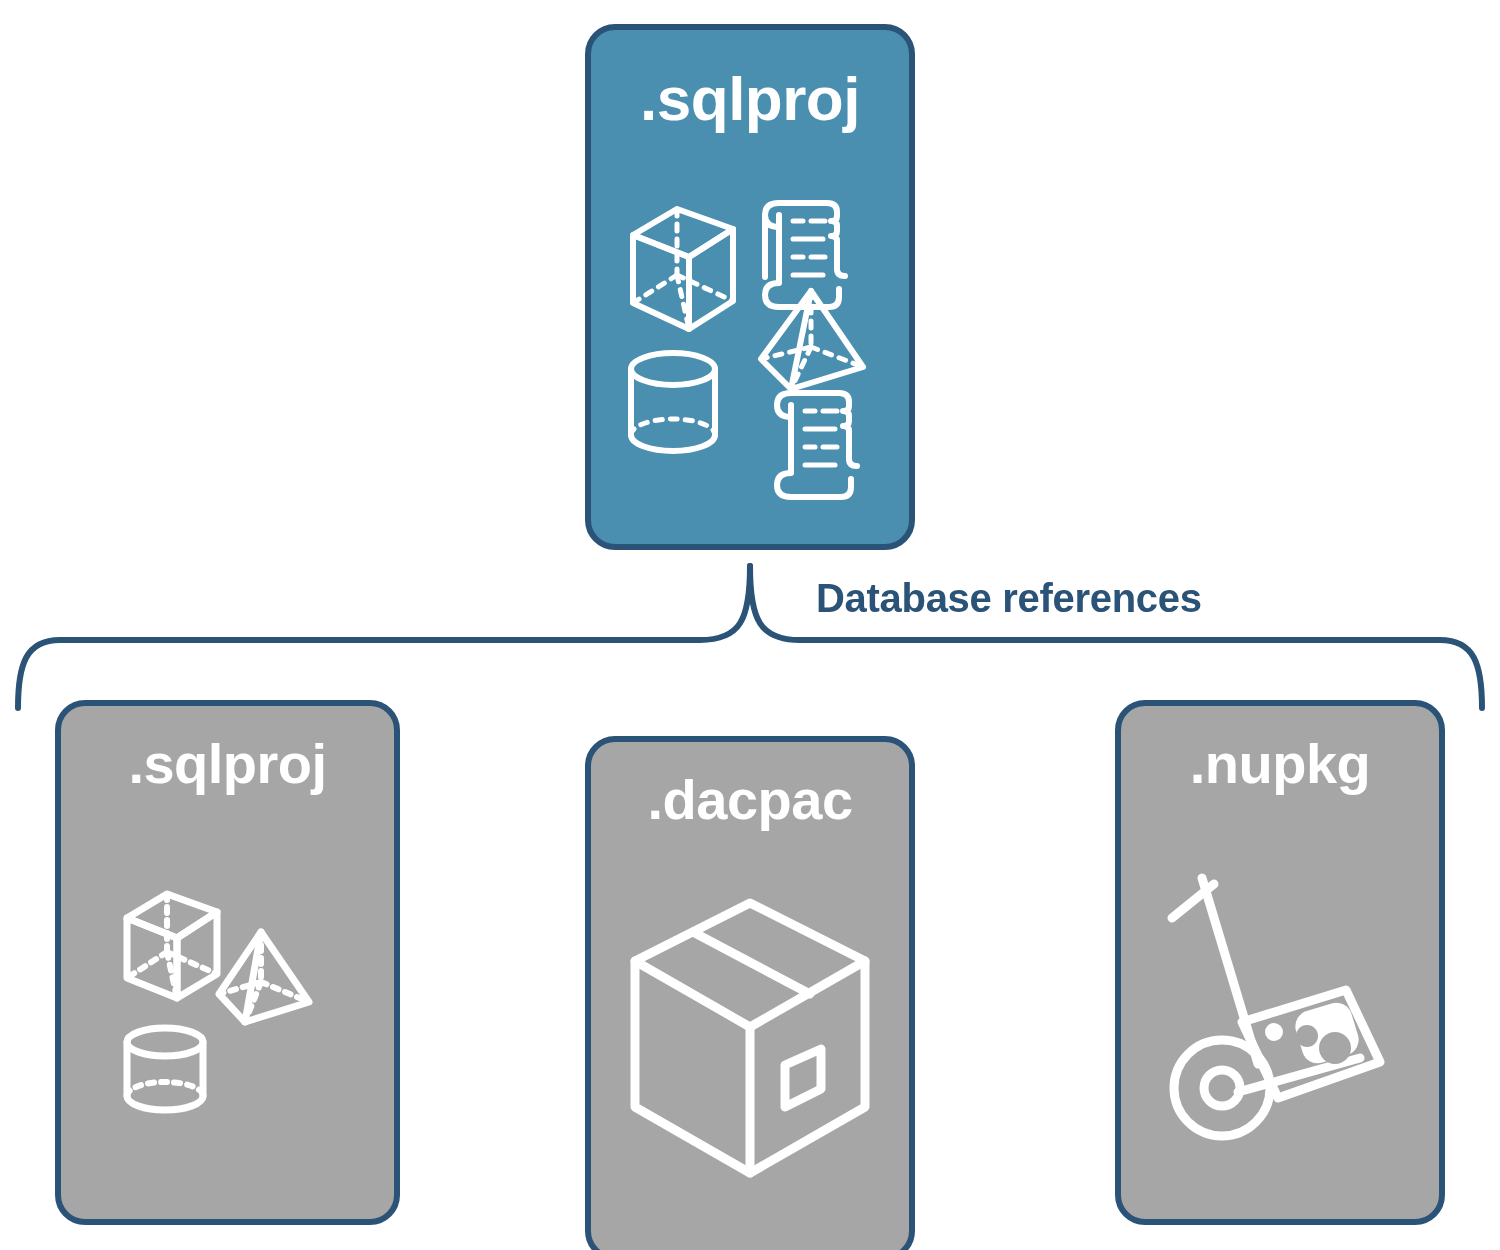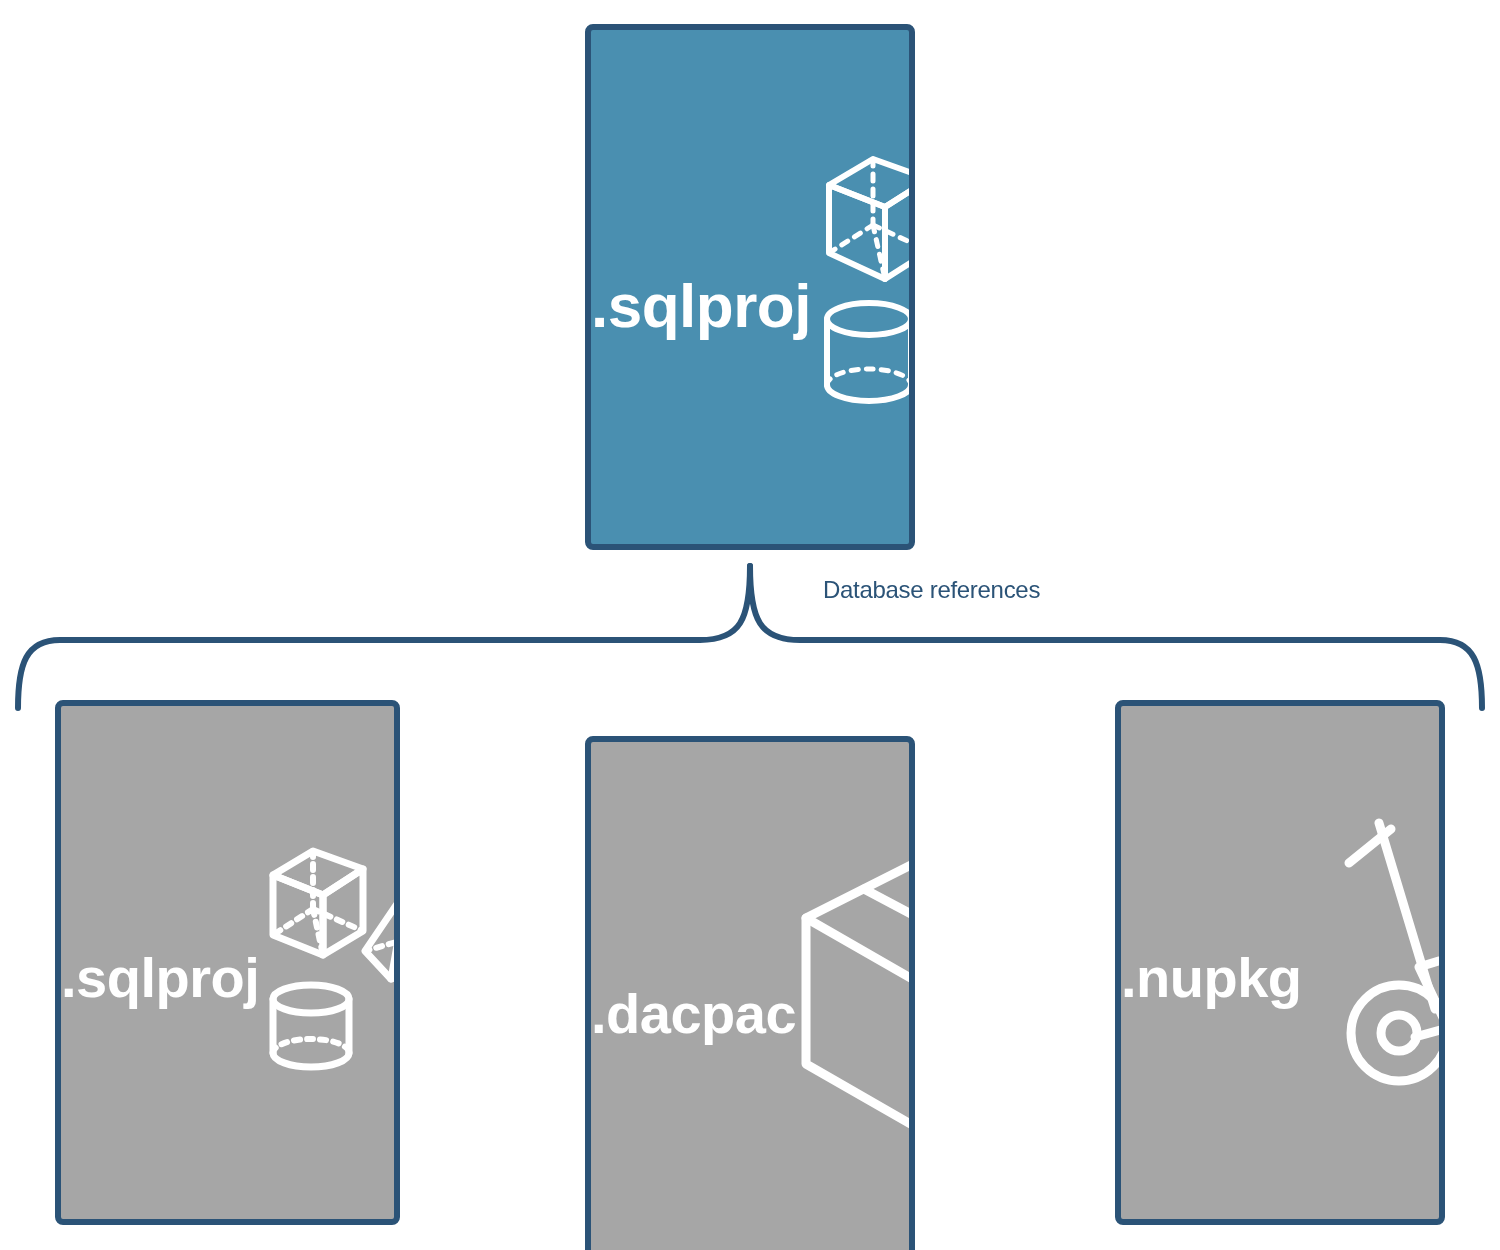--- a/index.html
+++ b/index.html
@@ -21,23 +21,23 @@
     left: 0; top: 0;
     width: 1500px;
     height: 1250px;
   }
 
   
   .card {
     position: absolute;
     box-sizing: border-box;
     border: 6px solid #2b5377;
-    border-radius: 8px;
+    border-radius: 30px;
     display: flex;
-    flex-direction: row;
+    flex-direction: column;
     align-items: center;
     overflow: hidden;
   }
   .card-primary {
     background: #4a8fb0;
   }
   .card-secondary {
     background: #a6a6a6;
   }
 
@@ -69,27 +69,26 @@
     width: 1500px;
     height: 1250px;
     pointer-events: none;
   }
 
   
   #ref-label {
     position: absolute;
     left: 816px;
     top: 578px;
-    font-size: 24px;
-    font-weight: normal;
+    font-size: 40px;
+    font-weight: bold;
     color: #2b5377;
     letter-spacing: -0.3px;
     white-space: nowrap;
     line-height: 1;
-    margin-left: 7px;
   }
 </style>
 </head>
 <body>
 
 <div id="stage">
 
   <div class="card card-primary" style="left:585px; top:24px; width:330px; height:526px;">
 
     <div class="card-title card-title-lg">.sqlproj</div>

